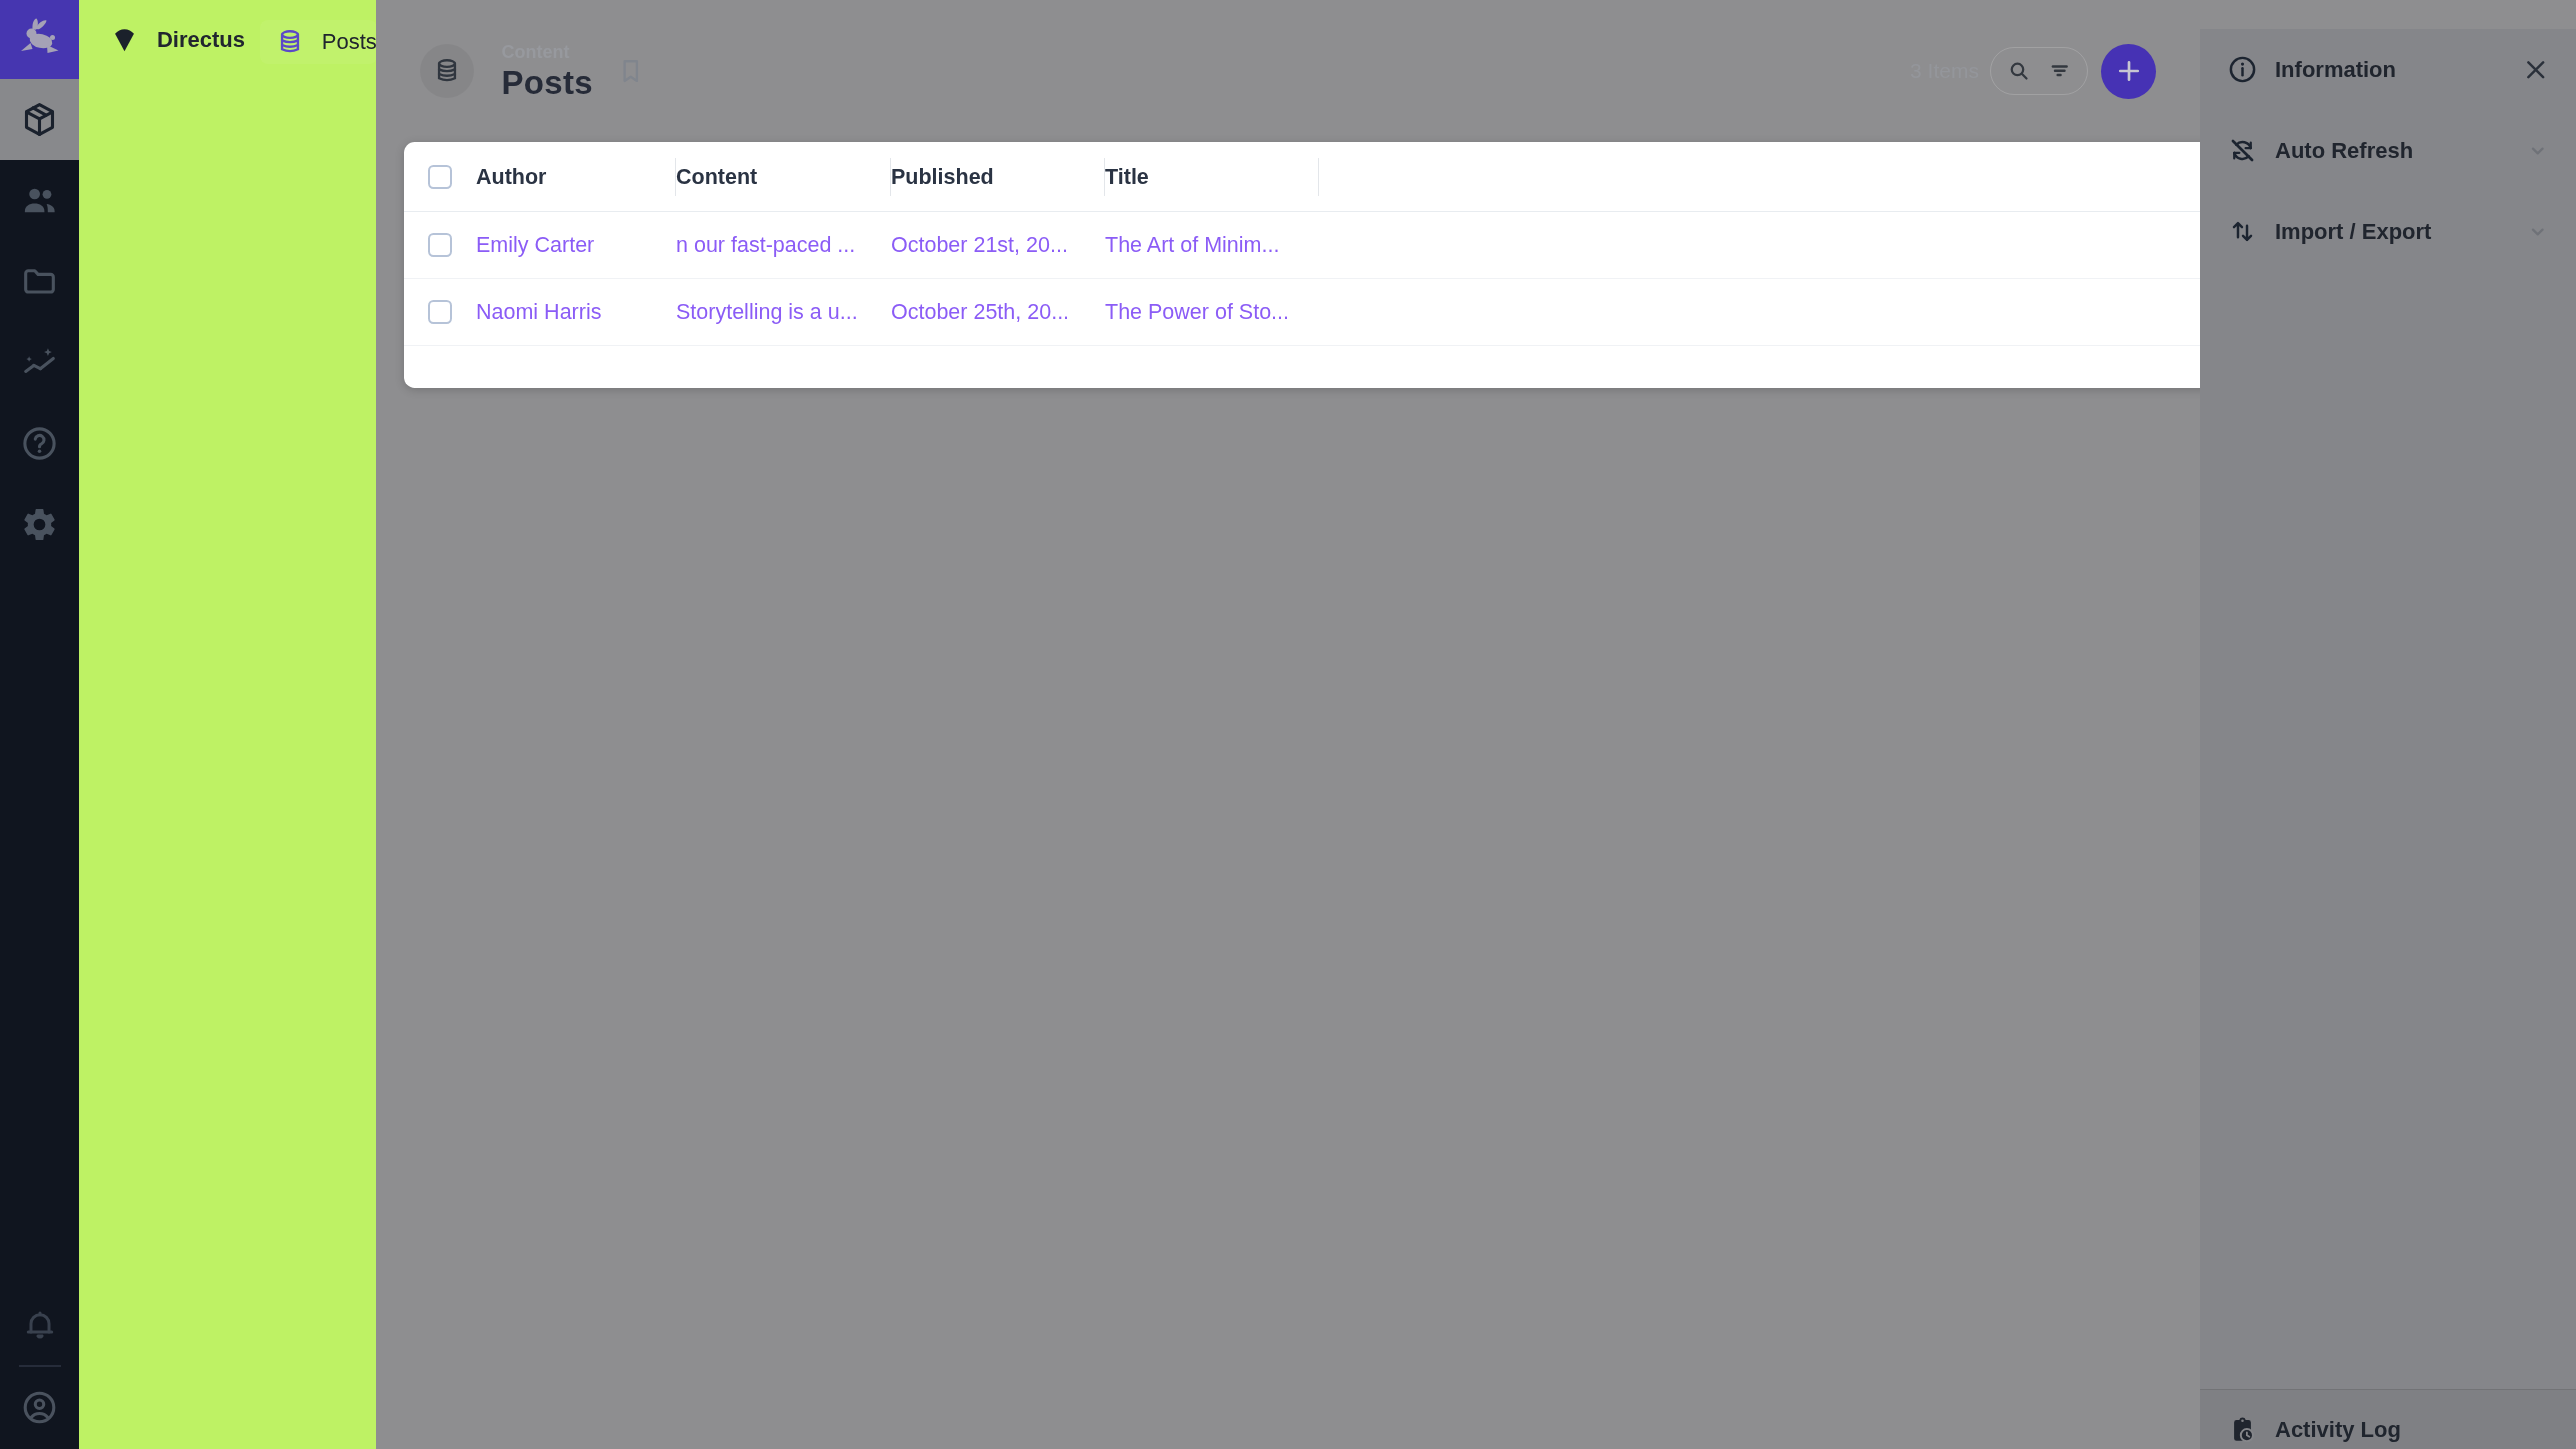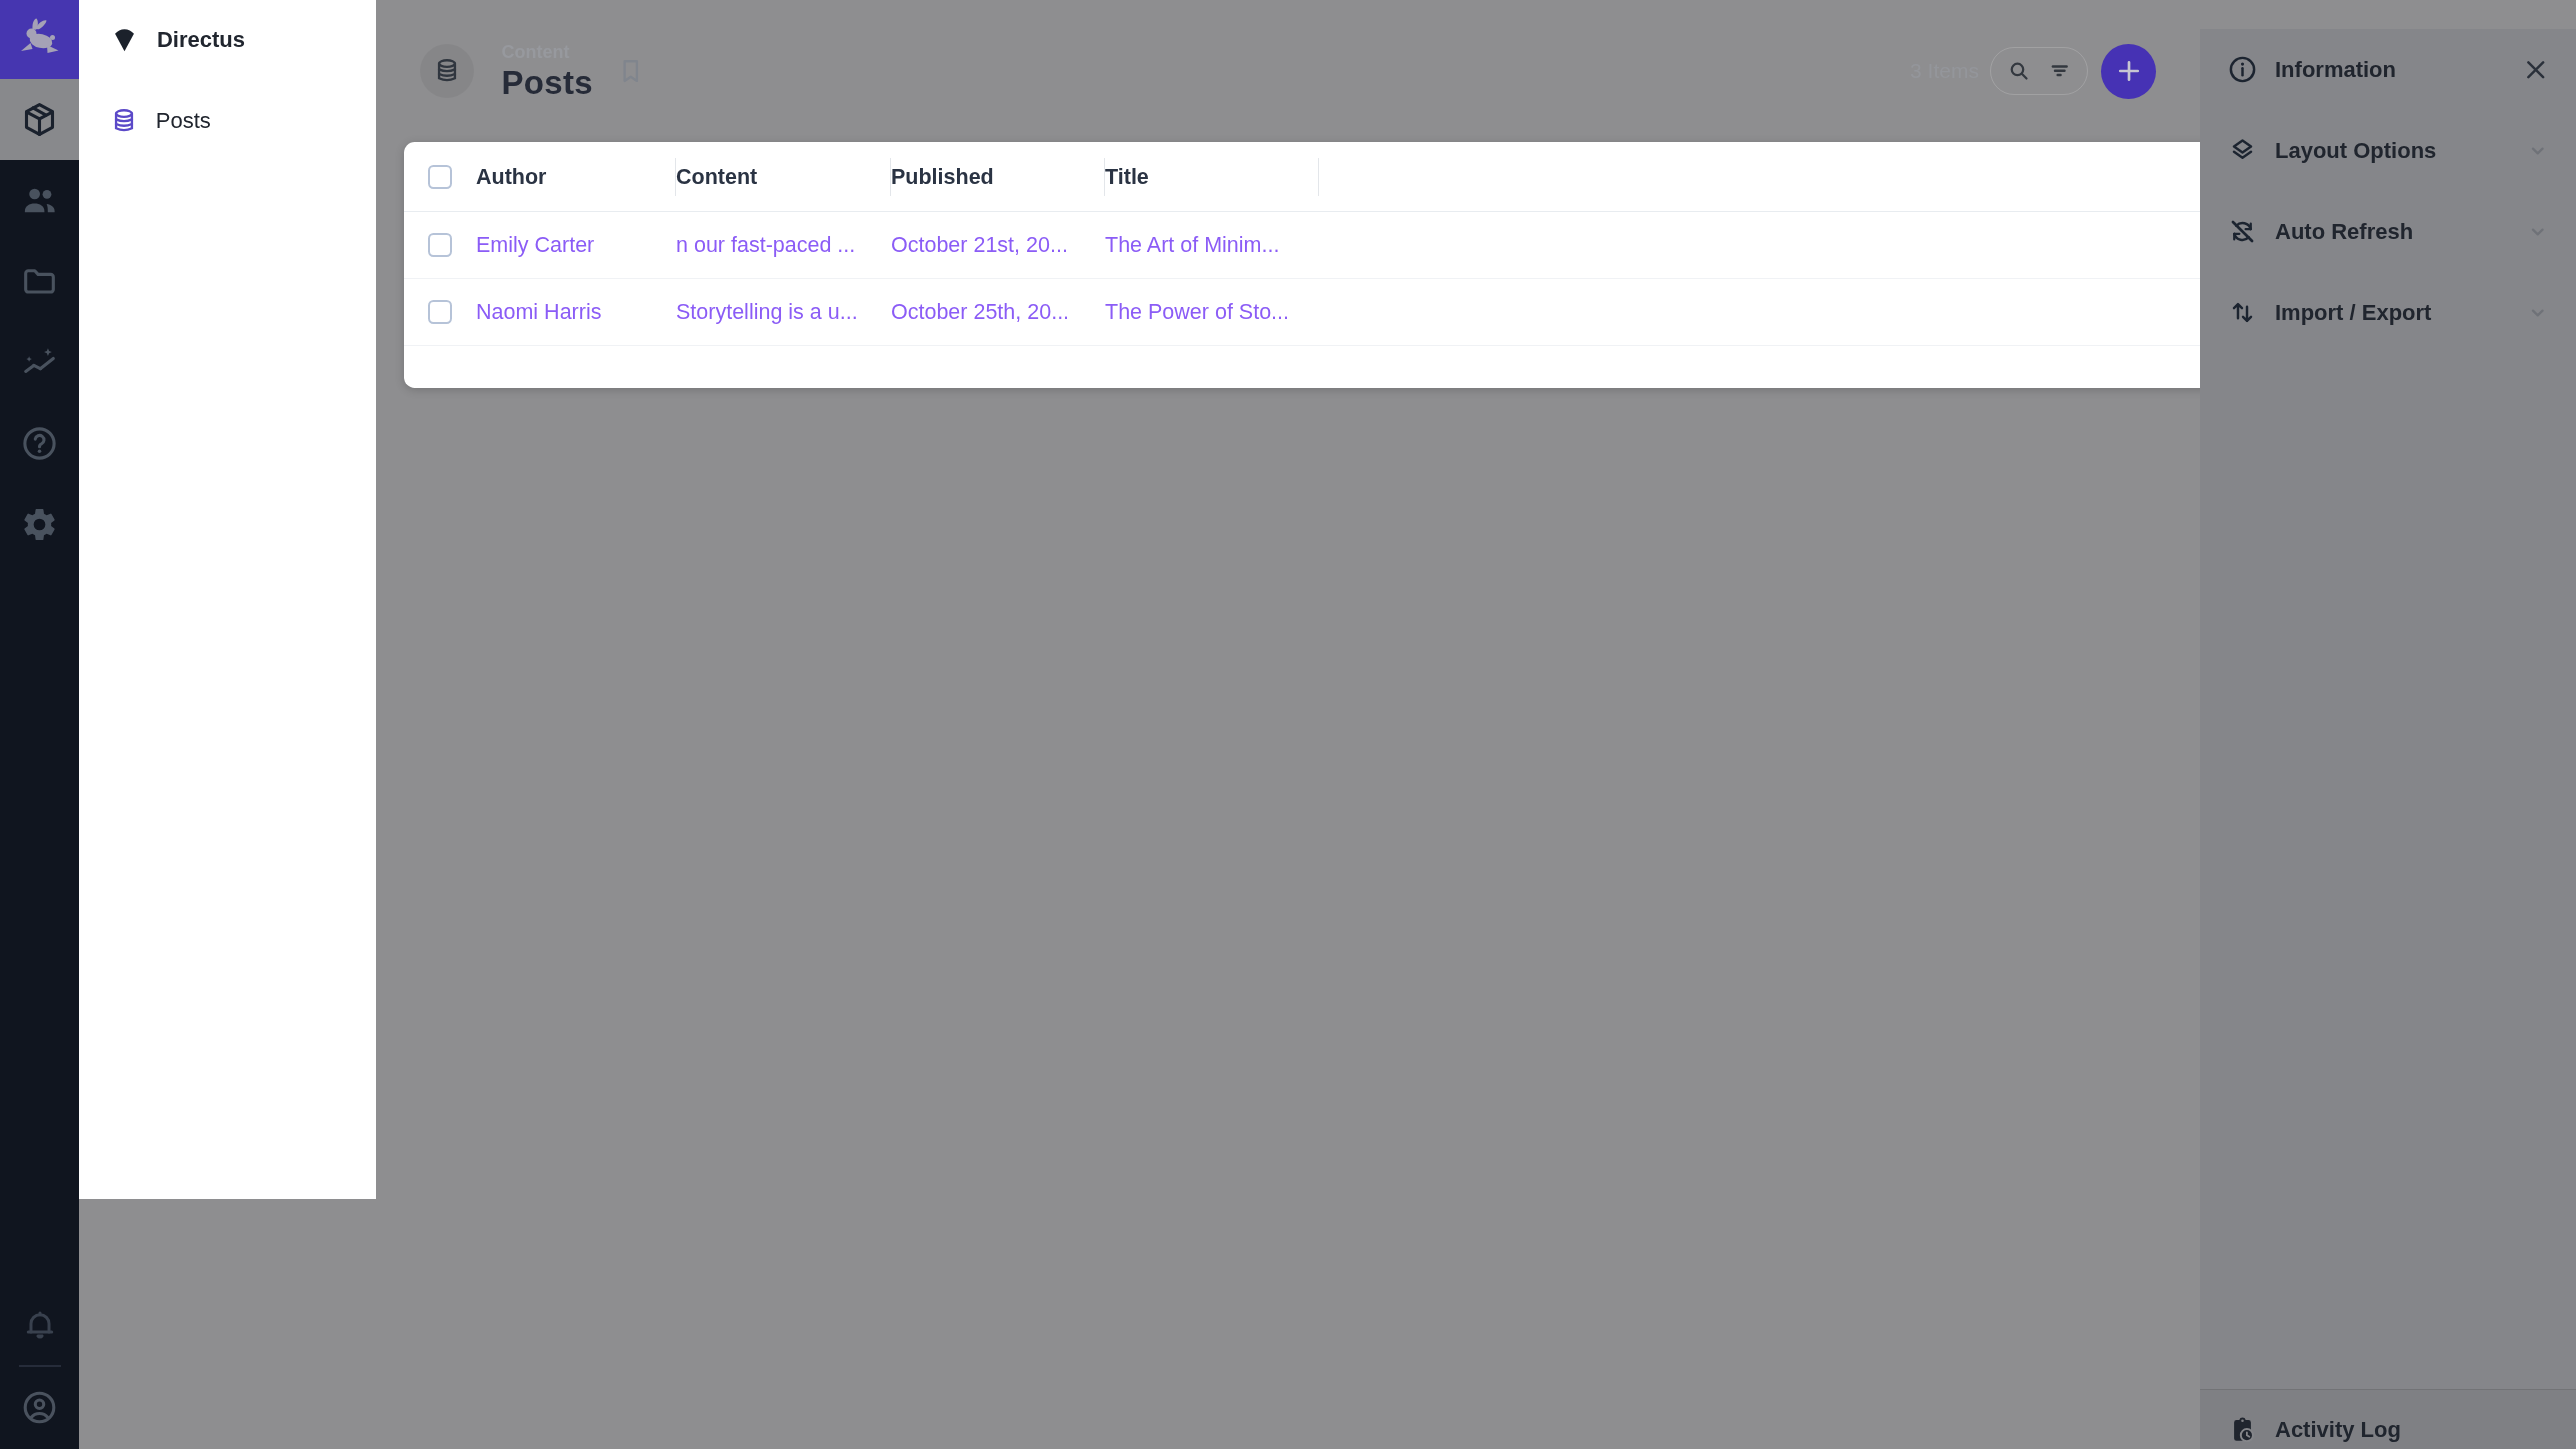--- a/index.html
+++ b/index.html
@@ -24,22 +24,22 @@
   .module-btn {
     width:79px; height:81px; display:flex; align-items:center; justify-content:center;
     color:#49525e; cursor:pointer; background:transparent; border:none;
   }
   .module-btn.active { background:#88898c; color:#1a212d; }
   .module-bottom { margin-top:auto; display:flex; flex-direction:column; padding-bottom:1.3px; }
   .module-divider { width:42px; height:1.3px; background:#262c3a; margin:0 auto; border:none; }
 
   
   .nav-sidebar {
-    width:297px; flex:0 0 297px; height:1199px; background:#ffffff;
-    display:flex; flex-direction:column;
+    width:297px; flex:0 0 297px; height:1449px; background:#bef264;
+    display:flex; flex-direction:row;
   }
   .project-bar {
     height:79px; display:flex; align-items:center; padding-left:29.5px; gap:17.4px; cursor:pointer;
     color:#1b212b;
   }
   .project-name { font-size:22px; font-weight:600; color:#21262f; }
   .nav-item {
     margin:19.5px 16px 0 14.8px; height:44px; border-radius:8px;
     background:rgba(255,255,255,0.055);
     display:flex; align-items:center; padding-left:16px; gap:18px; cursor:pointer;
@@ -360,36 +360,20 @@
     <span class="s-label">Information</span>
     <button class="side-trailing close-color">
       <span>
         <svg width="29.5" height="29.5" viewBox="0 0 24 24" fill="none" stroke="currentColor" stroke-width="2" stroke-linecap="round">
           <path d="M6 6 L18 18 M18 6 L6 18"></path>
         </svg>
       </span>
     </button>
   </div>
 
-  <div class="side-row">
-    <span class="s-icon">
-      <svg width="31" height="31" viewBox="0 0 24 24" fill="none" stroke="currentColor" stroke-width="1.9" stroke-linejoin="round" stroke-linecap="round">
-        <path d="M12 4.3 L18.6 8.9 L12 13.5 L5.4 8.9 Z"></path>
-        <path d="M5.4 13 L12 17.6 L18.6 13"></path>
-      </svg>
-    </span>
-    <span class="s-label">Layout Options</span>
-    <button class="side-trailing chev-color">
-      <span>
-        <svg width="25.5" height="25.5" viewBox="0 0 24 24" fill="none" stroke="currentColor" stroke-width="2.1" stroke-linecap="round" stroke-linejoin="round">
-          <path d="M7.5 10 L12 14.5 L16.5 10"></path>
-        </svg>
-      </span>
-    </button>
-  </div>
 
   <div class="side-row">
     <span class="s-icon">
       <svg width="31" height="31" viewBox="0 0 24 24" fill="none" stroke="currentColor" stroke-width="1.9" stroke-linecap="round">
         <path d="M7.2 7.6 A6.6 6.6 0 0 1 18.4 10.2"></path>
         <path d="M18.4 10.2 V5.8 M18.4 10.2 H14.4" stroke-width="1.7"></path>
         <path d="M16.8 16.4 A6.6 6.6 0 0 1 5.6 13.8"></path>
         <path d="M5.6 13.8 V18.2 M5.6 13.8 H9.6" stroke-width="1.7"></path>
         <path d="M4.6 4.6 L19.4 19.4" stroke-width="2.1"></path>
       </svg>

